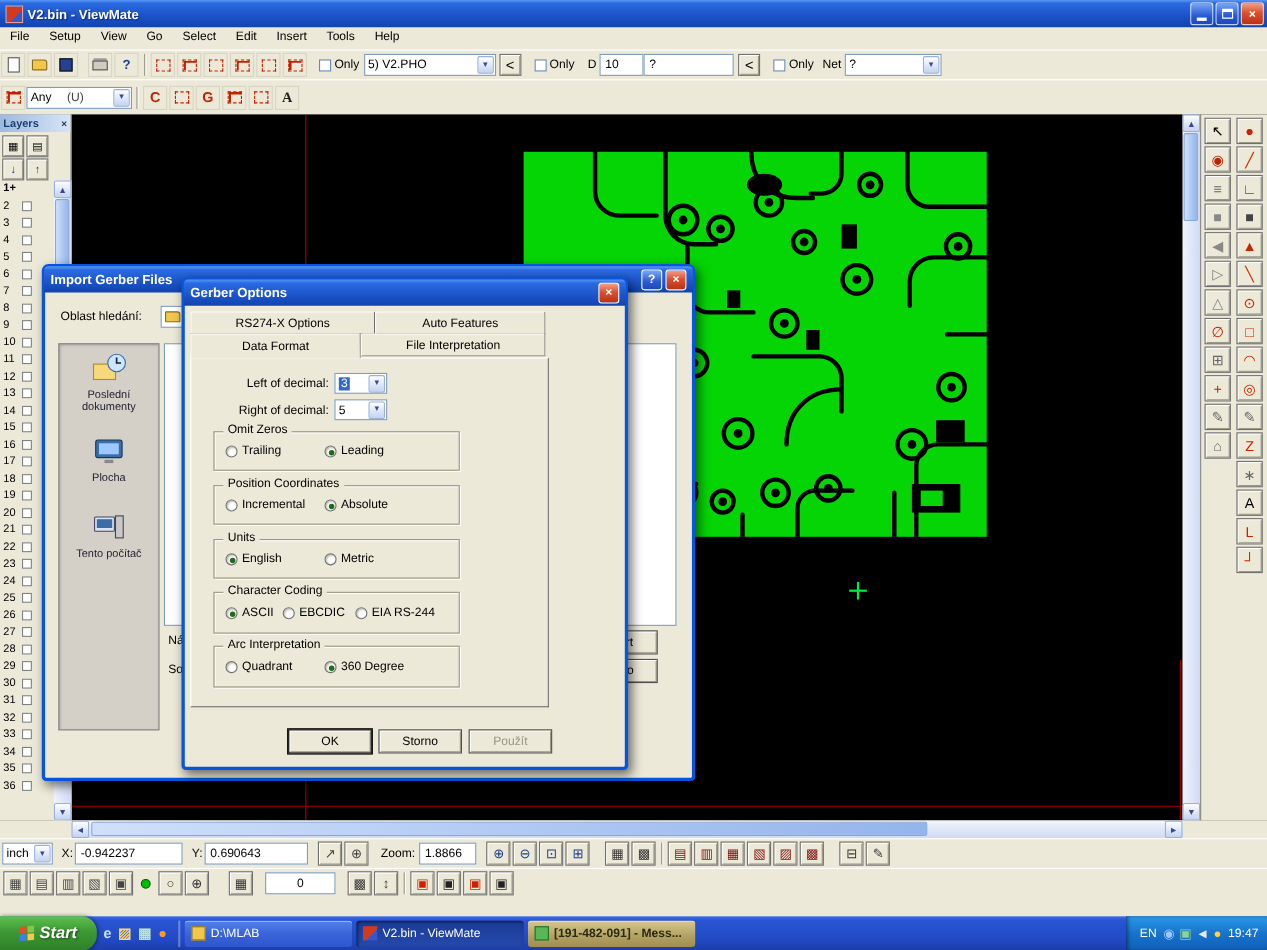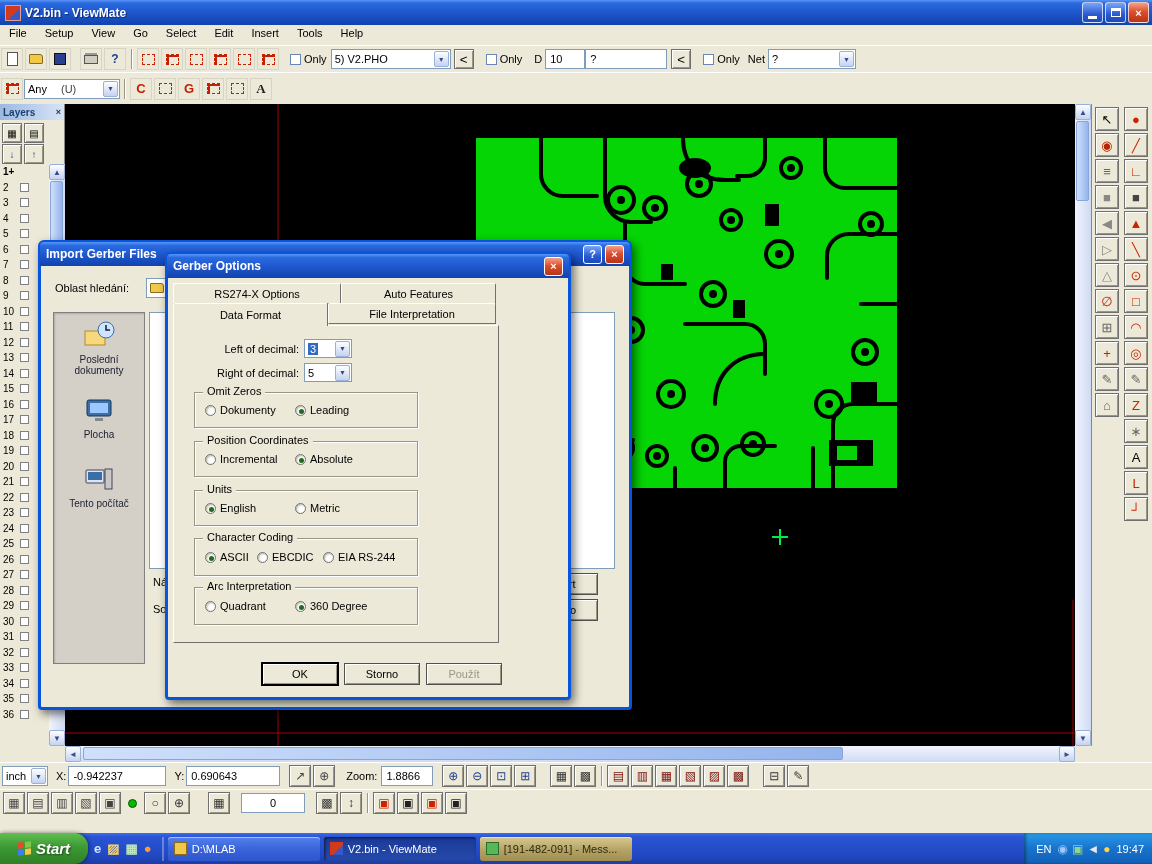--- a/index.html
+++ b/index.html
@@ -124,21 +124,21 @@
   .flag { display:grid; grid-template-columns:6px 6px; grid-template-rows:6px 6px; gap:1px; transform:skewY(-6deg); }
   .flag i { display:block; }
   .flag .r { background:#e84a2a; } .flag .g { background:#7ec84a; } .flag .b { background:#3a80f0; } .flag .y { background:#f6c84a; }
   .ql { display:flex; align-items:center; margin:0 6px; gap:6px; }
   .ql span { font-size:13px; font-weight:bold; }
   .tb-sep { width:2px; height:24px; background:rgba(255,255,255,.3); margin:0 4px; }
   .task { width:152px; height:24px; margin-right:4px; border-radius:3px; display:flex; align-items:center; gap:5px; padding:0 6px;
     background:linear-gradient(180deg,#5381ec,#3a64da 50%,#2f56cc); box-shadow:inset 0 1px 0 rgba(255,255,255,.5); color:#fff;
     white-space:nowrap; overflow:hidden; font-size:11px; }
   .task.active { background:linear-gradient(180deg,#1b3a96,#254aac); box-shadow:inset 1px 1px 3px rgba(0,0,0,.6); }
-  .task.alert { background:linear-gradient(180deg,#d8c890,#b4a364 55%,#a08e50); color:#2a2a10; }
+  .task.alert { background:linear-gradient(180deg,#d8c890,#b4a364 55%,#a08e50); color:#2a2a10;font-weight:bold; }
   .task .ticon { width:13px; height:13px; flex:none; }
   #tray { margin-left:auto; height:31px; display:flex; align-items:center; gap:6px; padding:0 8px 0 12px;
     background:linear-gradient(180deg,#2a9ae8 0%,#1873cc 50%,#1060b8 100%); box-shadow:inset 2px 0 3px rgba(0,0,0,.35); color:#fff;text-align:right; }
 </style>
 </head>
 <body>
 
 <div id="root">
 
   <div id="titlebar" class="abs">
@@ -832,21 +832,21 @@
         <span class="abs" style="left:10px;top:41px;width:115px;text-align:right">Right of decimal:</span>
         <div class="combo abs" style="left:130px;top:37px;width:48px;height:19px">
           <span class="combo-val">5</span>
           <span class="combo-arrow">▼</span>
         </div>
 
         <div class="group" style="left:20px;top:66px;width:224px;height:36px">
           <span class="group-title">Omit Zeros</span>
           <label class="radio" style="left:10px;top:11px">
             <span class="rb"></span>
-            <span>Dokumenty</span>
+            <span>Trailing</span>
           </label>
           <label class="radio" style="left:100px;top:11px">
             <span class="rb on"></span>
             <span>Leading</span>
           </label>
         </div>
 
         <div class="group" style="left:20px;top:115px;width:224px;height:36px">
           <span class="group-title">Position Coordinates</span>
           <label class="radio" style="left:10px;top:11px">

